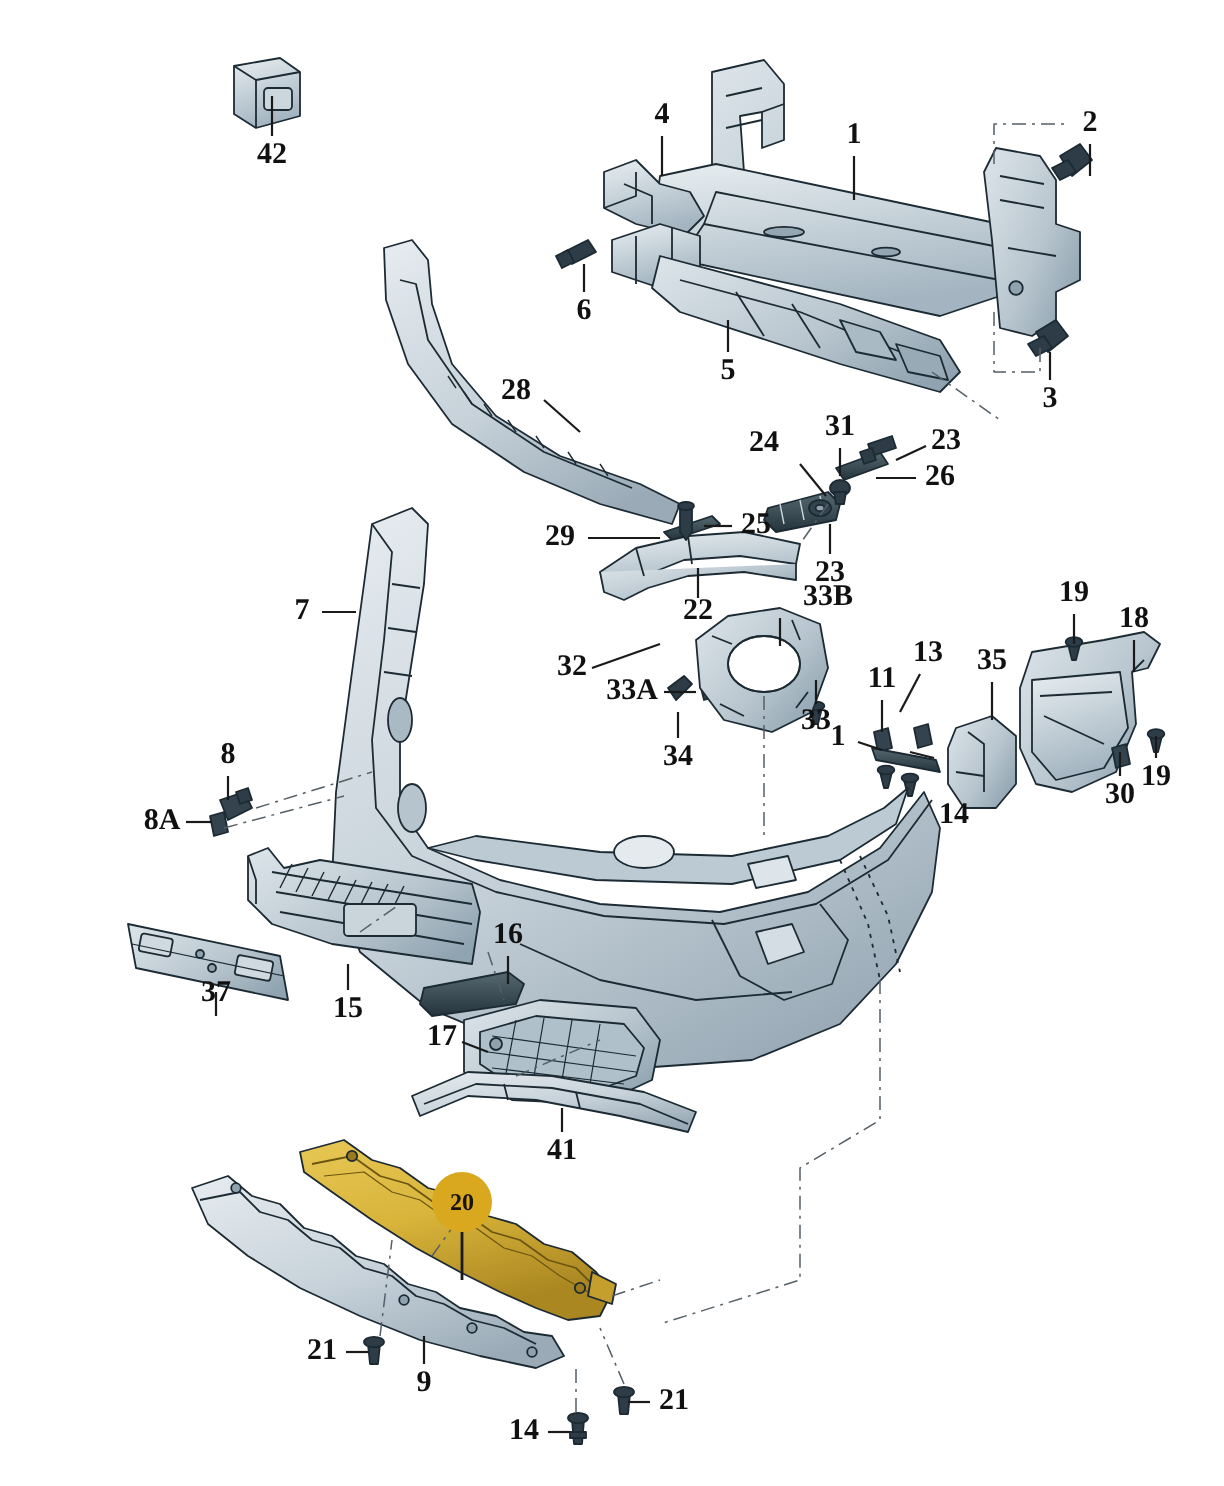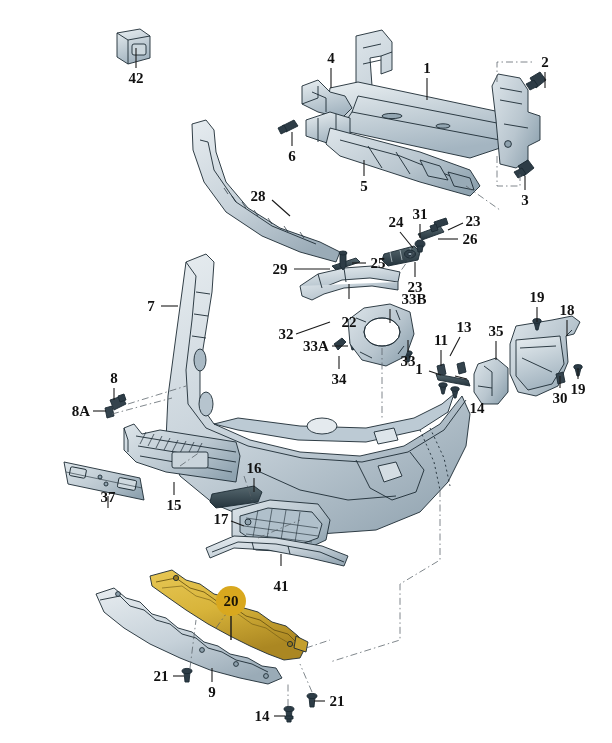--- a/index.html
+++ b/index.html
@@ -5,21 +5,21 @@
   html,body{margin:0;padding:0;background:#ffffff;}
   body{width:612px;height:743px;overflow:hidden;font-family:"Liberation Serif",serif;}
   #diagram{position:relative;width:612px;height:743px;background:#ffffff;}
   svg#art{position:absolute;left:0;top:0;width:612px;height:743px;}
   .lbl{position:absolute;font-family:"Liberation Serif",serif;font-weight:bold;
        font-size:15px;color:#111;line-height:1;white-space:nowrap;
        transform:translate(-50%,-50%);letter-spacing:0px;}
   .badge{position:absolute;width:30px;height:30px;border-radius:50%;
          transform:translate(-50%,-50%);display:flex;align-items:center;
          justify-content:center;font-family:"Liberation Serif",serif;
-         font-weight:bold;font-size:15px;color:#1a1408;}
+         font-weight:bold;font-size:12px;color:#1a1408;}
 </style>
 </head>
 <body>
 
 <div id="diagram">
 
   <svg id="art" viewBox="0 0 612 743">
     <defs>
       <linearGradient id="gMetal" x1="0" y1="0" x2="0.3" y2="1">
         <stop offset="0%" stop-color="#e8eef1"></stop>
@@ -414,27 +414,27 @@
   <div id="labels">
       <div class="lbl" style="left: 136px; top: 78px;">42</div>
       <div class="lbl" style="left: 331px; top: 58px;">4</div>
       <div class="lbl" style="left: 427px; top: 68px;">1</div>
       <div class="lbl" style="left: 545px; top: 62px;">2</div>
       <div class="lbl" style="left: 525px; top: 200px;">3</div>
       <div class="lbl" style="left: 292px; top: 156px;">6</div>
       <div class="lbl" style="left: 364px; top: 186px;">5</div>
       <div class="lbl" style="left: 258px; top: 196px;">28</div>
       <div class="lbl" style="left: 280px; top: 269px;">29</div>
-      <div class="lbl" style="left: 396px; top: 222px;">24</div>
+      <div class="lbl" style="left: 382px; top: 222px;">24</div>
       <div class="lbl" style="left: 420px; top: 214px;">31</div>
       <div class="lbl" style="left: 473px; top: 221px;">23</div>
       <div class="lbl" style="left: 470px; top: 239px;">26</div>
       <div class="lbl" style="left: 378px; top: 263px;">25</div>
       <div class="lbl" style="left: 415px; top: 287px;">23</div>
-      <div class="lbl" style="left: 349px; top: 322px;">22</div>
+      <div class="lbl" style="left: 349px; top: 306px;">22</div>
       <div class="lbl" style="left: 390px; top: 299px; margin-left: 24px;">33B</div>
       <div class="lbl" style="left: 286px; top: 334px;">32</div>
       <div class="lbl" style="left: 316px; top: 346px;">33A</div>
       <div class="lbl" style="left: 408px; top: 330px; margin-top: 31px;">33</div>
       <div class="lbl" style="left: 339px; top: 379px;">34</div>
       <div class="lbl" style="left: 441px; top: 340px;">11</div>
       <div class="lbl" style="left: 419px; top: 369px;">1</div>
       <div class="lbl" style="left: 464px; top: 327px;">13</div>
       <div class="lbl" style="left: 477px; top: 379px; margin-top: 29px;">14</div>
       <div class="lbl" style="left: 496px; top: 331px;">35</div>
@@ -442,21 +442,21 @@
       <div class="lbl" style="left: 567px; top: 310px;">18</div>
       <div class="lbl" style="left: 560px; top: 398px;">30</div>
       <div class="lbl" style="left: 578px; top: 389px;">19</div>
       <div class="lbl" style="left: 151px; top: 306px;">7</div>
       <div class="lbl" style="left: 114px; top: 378px;">8</div>
       <div class="lbl" style="left: 81px; top: 411px;">8A</div>
       <div class="lbl" style="left: 108px; top: 497px;">37</div>
       <div class="lbl" style="left: 174px; top: 505px;">15</div>
       <div class="lbl" style="left: 254px; top: 468px; text-align: right;">16</div>
       <div class="lbl" style="left: 221px; top: 519px;">17</div>
-      <div class="lbl" style="left: 281px; top: 576px; margin-top: 10px;">41</div>
+      <div class="lbl" style="left: 281px; top: 576px;">41</div>
       <div class="lbl" style="left: 161px; top: 676px;">21</div>
       <div class="lbl" style="left: 212px; top: 692px;">9</div>
       <div class="lbl" style="left: 262px; top: 716px;">14</div>
       <div class="lbl" style="left: 337px; top: 701px;">21</div>
     </div>
 
   <div class="badge" id="hl-badge" style="left: 231px; top: 601px; background: rgb(217, 168, 30); color: rgb(26, 20, 8);">20</div>
 
 </div>
 

